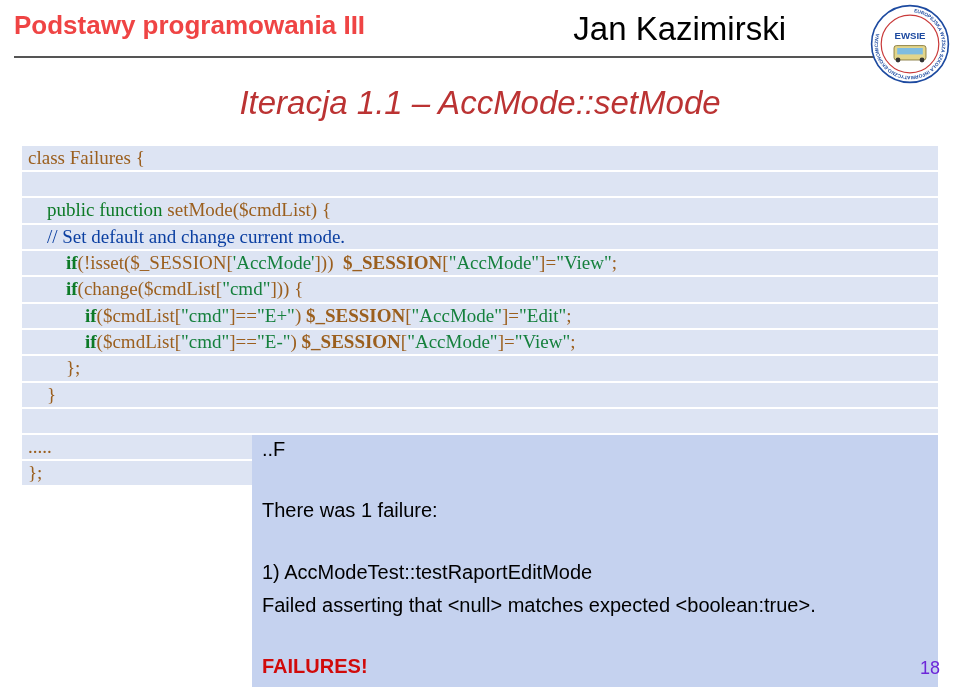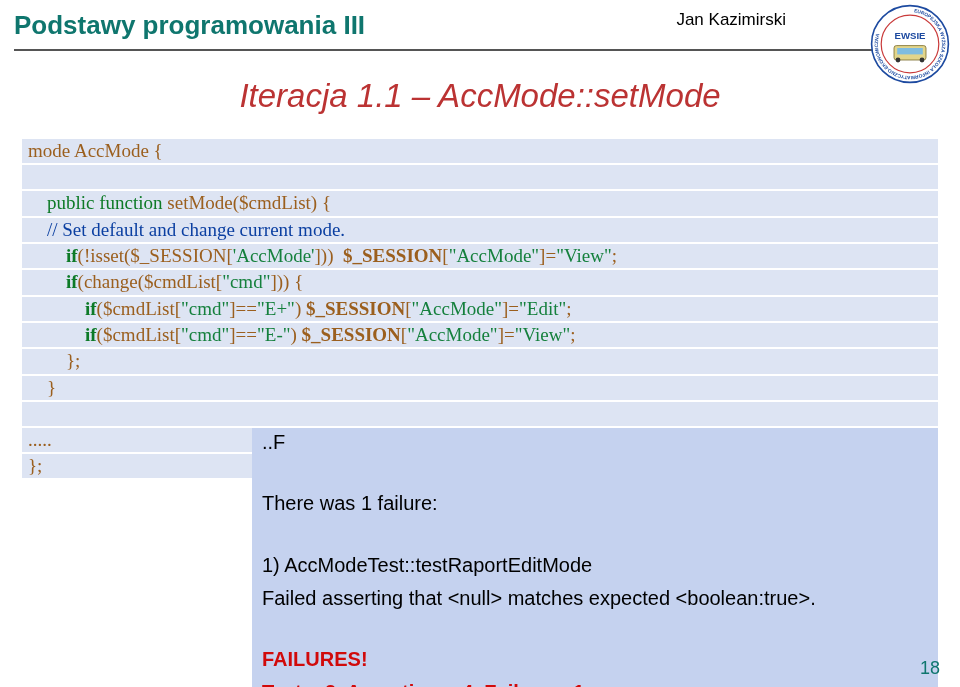--- a/index.html
+++ b/index.html
@@ -15,24 +15,24 @@
   }
   .header {
     display: flex;
     align-items: flex-start;
     padding: 10px 34px 4px 14px;
     position: relative;
   }
   .header-left {
     font-size: 26px;
     font-weight: bold;
-    color: #0f766e;
+    color: #ef4444;
   }
   .header-right {
-    font-size: 17px;
+    font-size: 33px;
     color: #000;
     margin-left: auto;
     margin-right: 140px;
   }
   .hr {
     border: none;
     border-top: 2px solid #555;
     margin: 4px 14px 0 14px;
   }
   .logo {
@@ -97,21 +97,21 @@
   .result-line.empty { min-height: 26px; }
   .fail-red {
     color: #d10a0a;
     font-weight: bold;
   }
   .page-num {
     position: absolute;
     bottom: 8px;
     right: 20px;
     font-size: 18px;
-    color: #0f766e;
+    color: #6d28d9;
   }
 </style>
 </head>
 <body>
 
 <div class="header">
   <div class="header-left">Podstawy programowania III</div>
   <div class="header-right">Jan Kazimirski</div>
 </div>
 <hr class="hr">
@@ -127,21 +127,21 @@
   <rect x="30" y="52" width="40" height="18" rx="3" fill="#e2d58b" stroke="#7a6a2a"></rect>
   <circle cx="35" cy="70" r="3" fill="#333"></circle>
   <circle cx="65" cy="70" r="3" fill="#333"></circle>
   <rect x="34" y="55" width="32" height="8" fill="#7fbce0"></rect>
 </svg>
 
 <div class="content">
   <h1 class="title">Iteracja 1.1 – AccMode::setMode</h1>
 
   <div class="code">
-    <div class="code-row"><span class="c-brown">mode AccMode {</span></div>
+    <div class="code-row"><span class="c-brown">class Failures {</span></div>
     <div class="code-row"></div>
     <div class="code-row"><span class="c-green">    public function</span><span class="c-brown"> setMode</span><span class="c-brown">($cmdList) {</span></div>
     <div class="code-row"><span class="c-black">    </span><span class="c-blue">// Set default and change current mode.</span></div>
     <div class="code-row"><span class="c-green bold">        if</span><span class="c-brown">(!isset($_SESSION[</span><span class="c-darkred">'AccMode'</span><span class="c-brown">]))  </span><span class="c-brown bold">$_SESSION</span><span class="c-brown">[</span><span class="c-darkred">"AccMode"</span><span class="c-brown">]=</span><span class="c-darkred">"View"</span><span class="c-brown">;</span></div>
     <div class="code-row"><span class="c-green bold">        if</span><span class="c-brown">(change($cmdList[</span><span class="c-darkred">"cmd"</span><span class="c-brown">])) {</span></div>
     <div class="code-row"><span class="c-green bold">            if</span><span class="c-brown">($cmdList[</span><span class="c-darkred">"cmd"</span><span class="c-brown">]==</span><span class="c-darkred">"E+"</span><span class="c-brown">) </span><span class="c-brown bold">$_SESSION</span><span class="c-brown">[</span><span class="c-darkred">"AccMode"</span><span class="c-brown">]=</span><span class="c-darkred">"Edit"</span><span class="c-brown">;</span></div>
     <div class="code-row"><span class="c-green bold">            if</span><span class="c-brown">($cmdList[</span><span class="c-darkred">"cmd"</span><span class="c-brown">]==</span><span class="c-darkred">"E-"</span><span class="c-brown">) </span><span class="c-brown bold">$_SESSION</span><span class="c-brown">[</span><span class="c-darkred">"AccMode"</span><span class="c-brown">]=</span><span class="c-darkred">"View"</span><span class="c-brown">;</span></div>
     <div class="code-row"><span class="c-brown">        };</span></div>
     <div class="code-row"><span class="c-brown">    }</span></div>
     <div class="code-row"></div>

